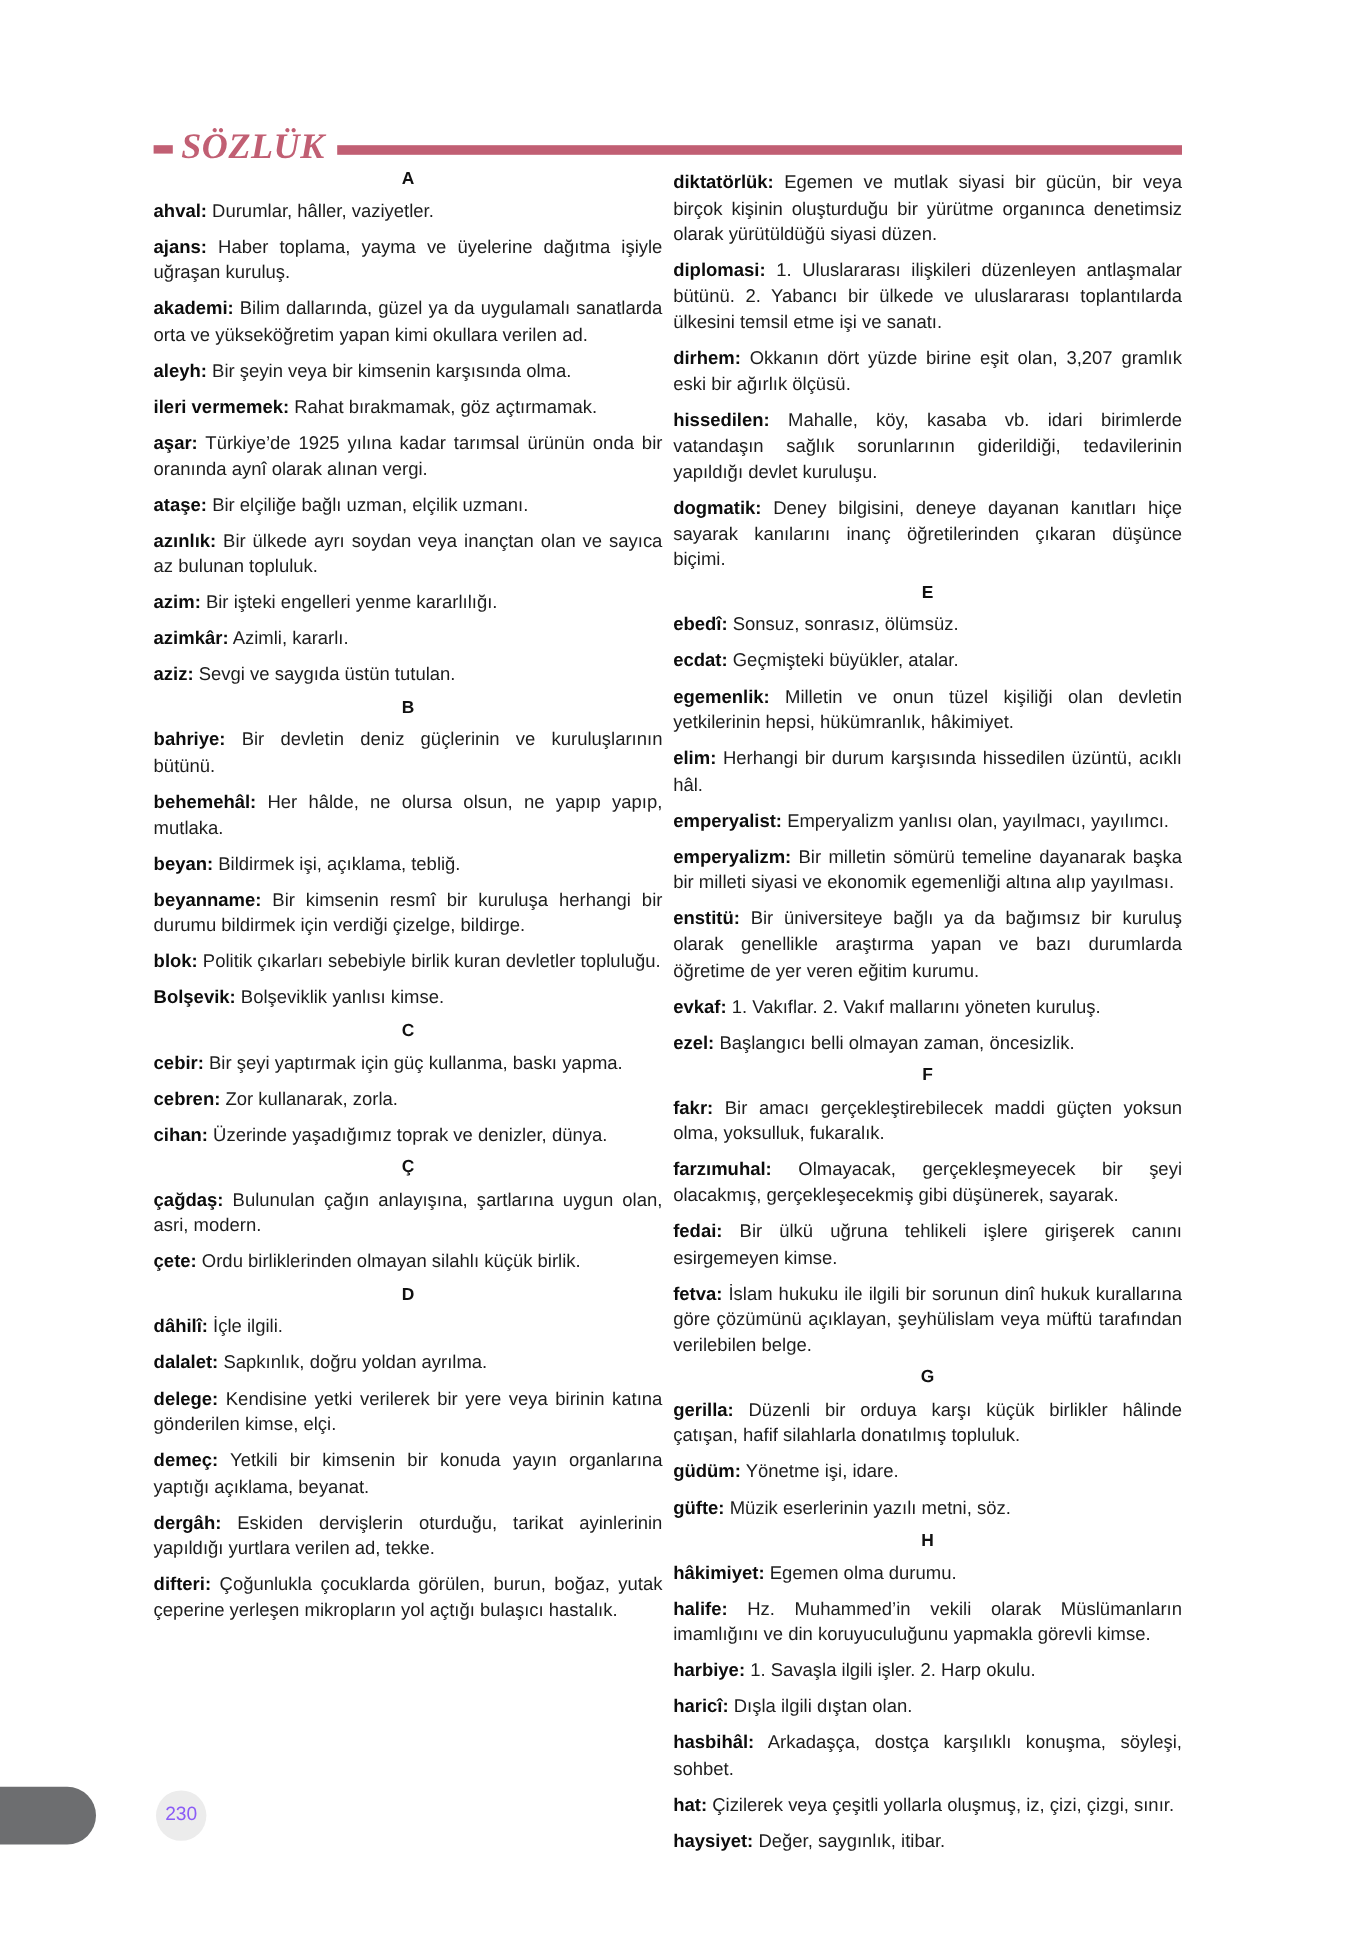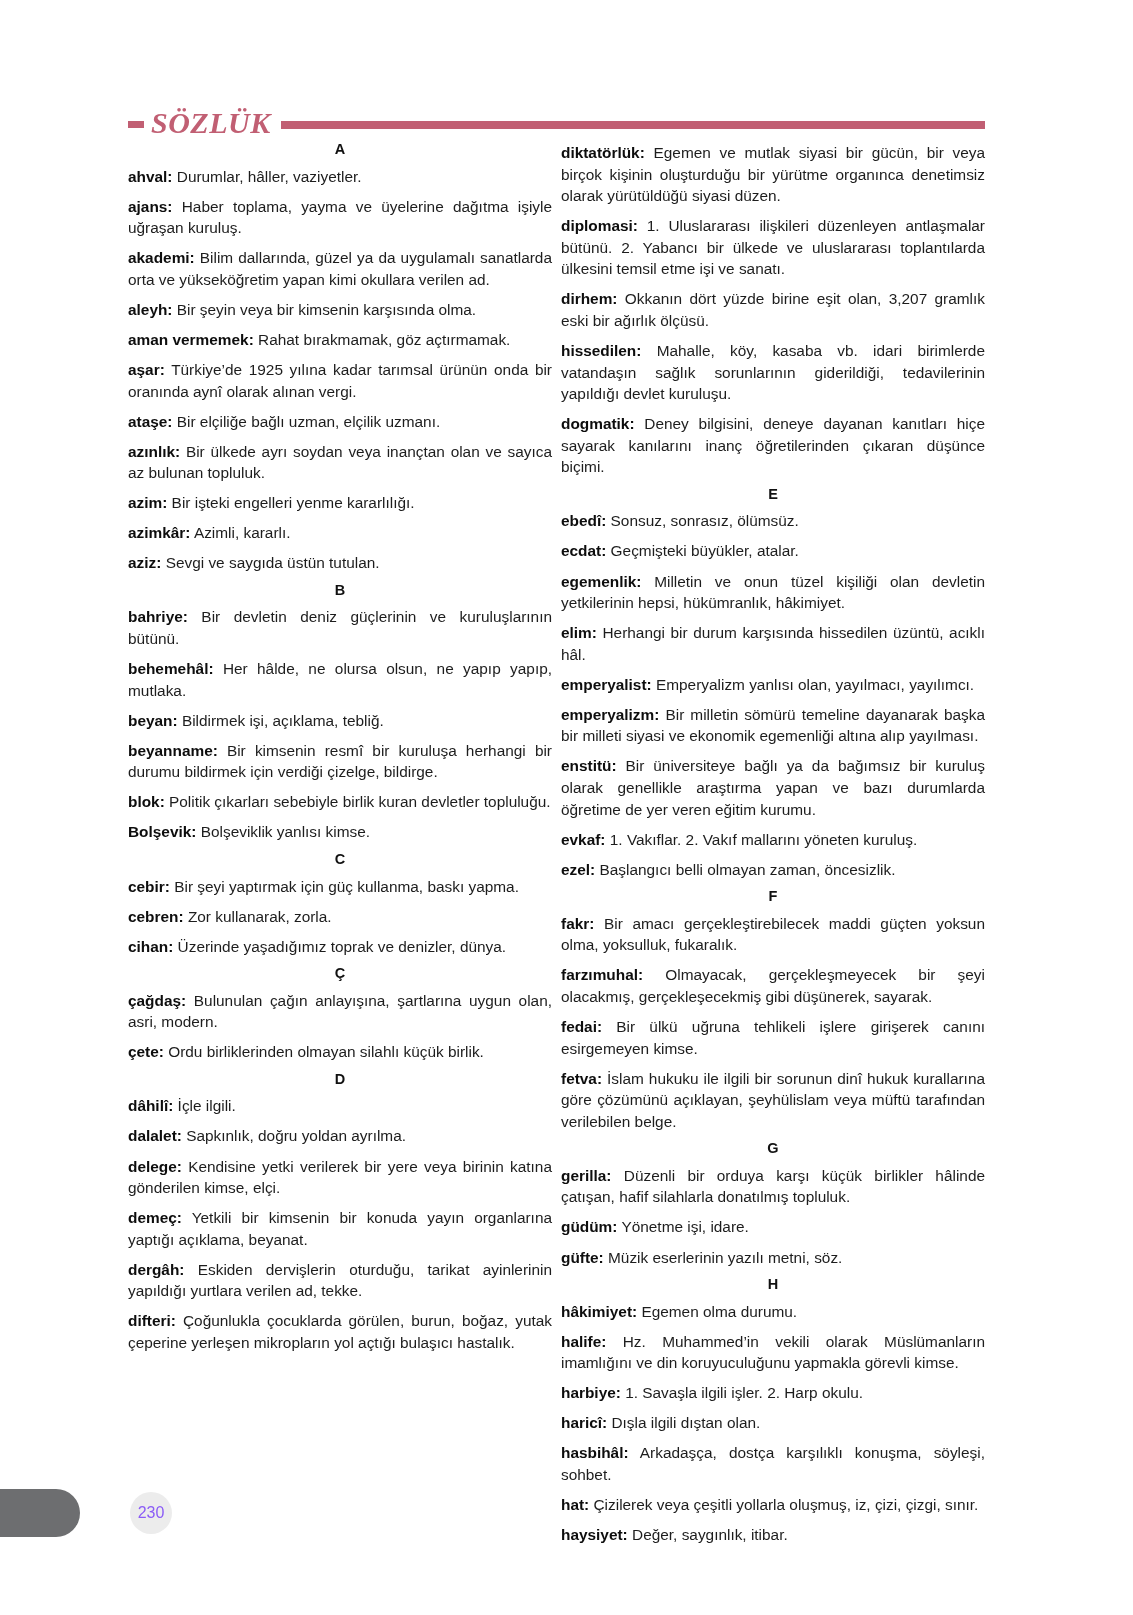--- a/index.html
+++ b/index.html
@@ -136,21 +136,21 @@
     <span class="header-rule"></span>
   </div>
 
   <div class="columns">
     <div class="col" id="col-left">
         <div class="letter">A</div>
         <p class="entry"><span class="term">ahval:</span><span class="definition"> Durumlar, hâller, vaziyetler.</span></p>
         <p class="entry"><span class="term">ajans:</span><span class="definition"> Haber toplama, yayma ve üyelerine dağıtma işiyle uğraşan kuruluş.</span></p>
         <p class="entry"><span class="term">akademi:</span><span class="definition"> Bilim dallarında, güzel ya da uygulamalı sanatlarda orta ve yükseköğretim yapan kimi okullara verilen ad.</span></p>
         <p class="entry"><span class="term">aleyh:</span><span class="definition"> Bir şeyin veya bir kimsenin karşısında olma.</span></p>
-        <p class="entry"><span class="term">aman vermemek:</span><span class="definition"> Rahat bırakmamak, göz açtırmamak.</span></p>
+        <p class="entry"><span class="term">ileri vermemek:</span><span class="definition"> Rahat bırakmamak, göz açtırmamak.</span></p>
         <p class="entry"><span class="term">aşar:</span><span class="definition"> Türkiye’de 1925 yılına kadar tarımsal ürünün onda bir oranında aynî olarak alınan vergi.</span></p>
         <p class="entry"><span class="term">ataşe:</span><span class="definition"> Bir elçiliğe bağlı uzman, elçilik uzmanı.</span></p>
         <p class="entry"><span class="term">azınlık:</span><span class="definition"> Bir ülkede ayrı soydan veya inançtan olan ve sayıca az bulunan topluluk.</span></p>
         <p class="entry"><span class="term">azim:</span><span class="definition"> Bir işteki engelleri yenme kararlılığı.</span></p>
         <p class="entry"><span class="term">azimkâr:</span><span class="definition"> Azimli, kararlı.</span></p>
         <p class="entry"><span class="term">aziz:</span><span class="definition"> Sevgi ve saygıda üstün tutulan.</span></p>
         <div class="letter">B</div>
         <p class="entry"><span class="term">bahriye:</span><span class="definition"> Bir devletin deniz güçlerinin ve kuruluşlarının bütünü.</span></p>
         <p class="entry"><span class="term">behemehâl:</span><span class="definition"> Her hâlde, ne olursa olsun, ne yapıp yapıp, mutlaka.</span></p>
         <p class="entry"><span class="term">beyan:</span><span class="definition"> Bildirmek işi, açıklama, tebliğ.</span></p>

